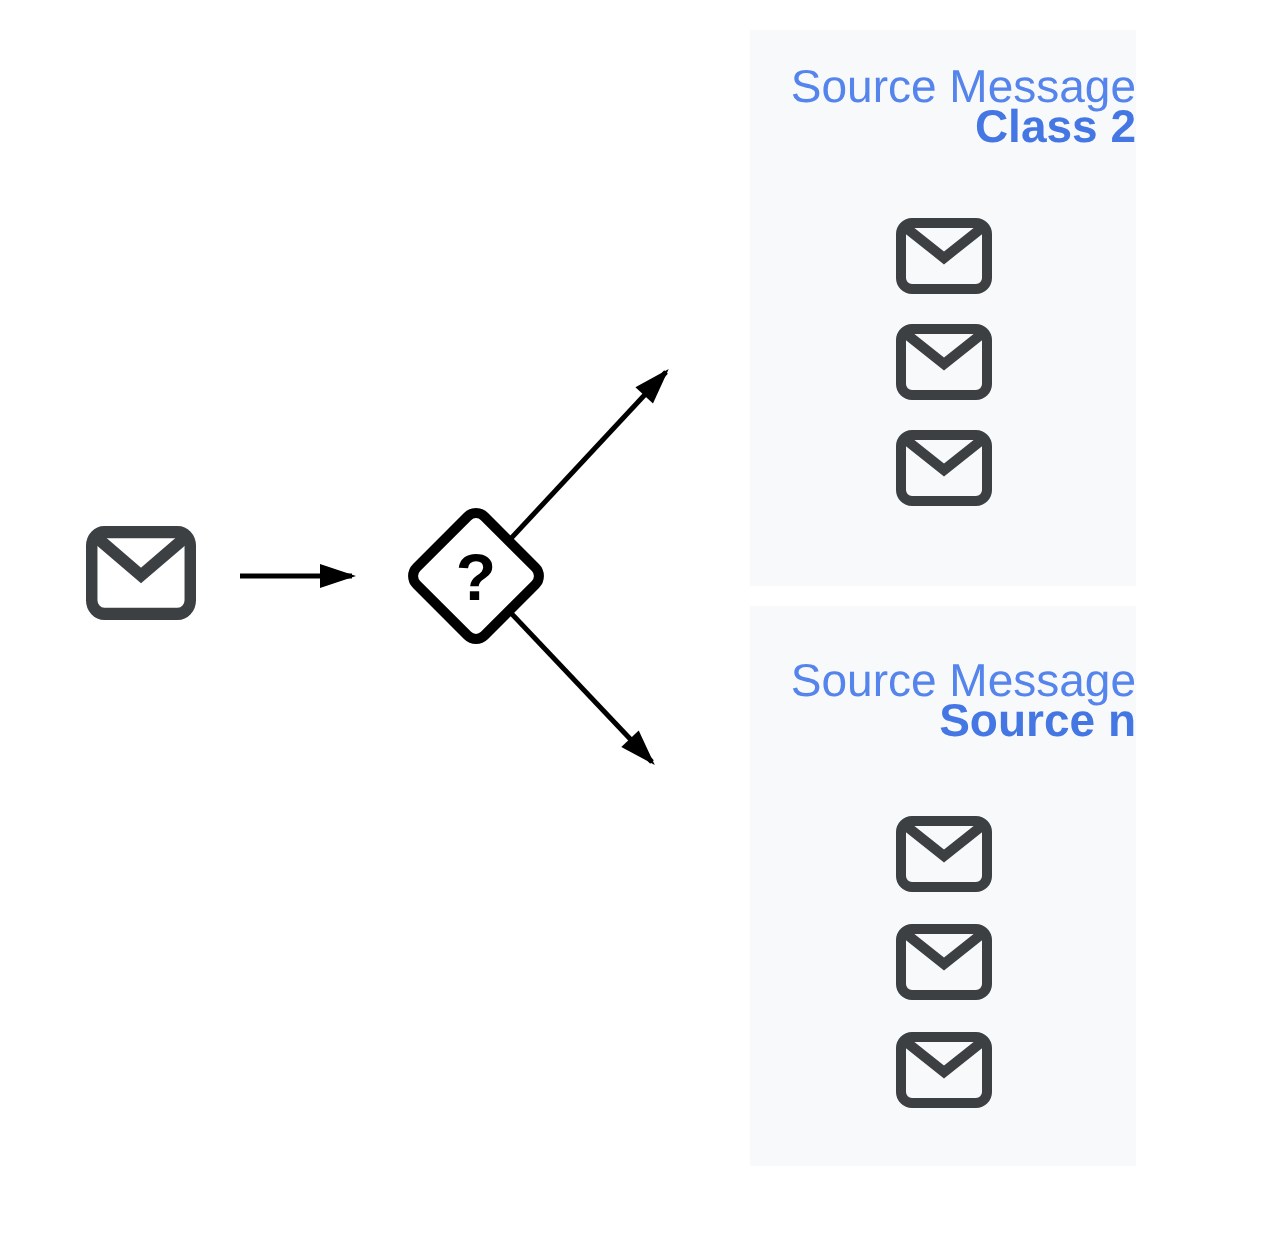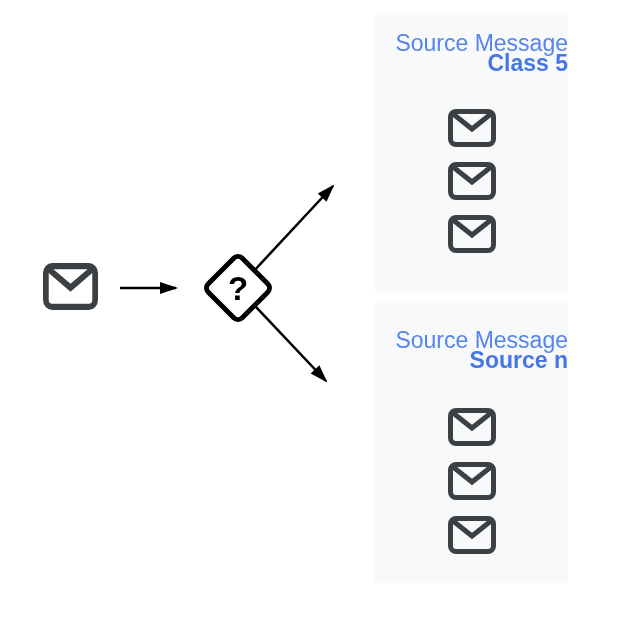--- a/index.html
+++ b/index.html
@@ -136,21 +136,21 @@
     <line class="flow-line" x1="128" y1="118" x2="223" y2="16" marker-end="url(#arrow-head)"></line>
     <line class="flow-line" x1="128" y1="118" x2="216" y2="211" marker-end="url(#arrow-head)"></line>
 
     <rect class="decision-shape" x="104" y="94" width="48" height="48" rx="6" transform="rotate(45 128 118)"></rect>
     <text class="decision-label" x="128" y="130">?</text>
   </svg>
 
   <div id="panel-class-1" class="panel">
     <div class="panel-title">
       <div class="panel-title-line1">Source Message</div>
-      <div class="panel-title-line2">Class 5</div>
+      <div class="panel-title-line2">Class 2</div>
     </div>
     <div class="message-list">
       <svg class="env-svg env-small" viewBox="0 0 48 38">
           <use href="#env-symbol" width="48" height="38"></use>
         </svg>
       <svg class="env-svg env-small" viewBox="0 0 48 38">
           <use href="#env-symbol" width="48" height="38"></use>
         </svg>
       <svg class="env-svg env-small" viewBox="0 0 48 38">
           <use href="#env-symbol" width="48" height="38"></use>

